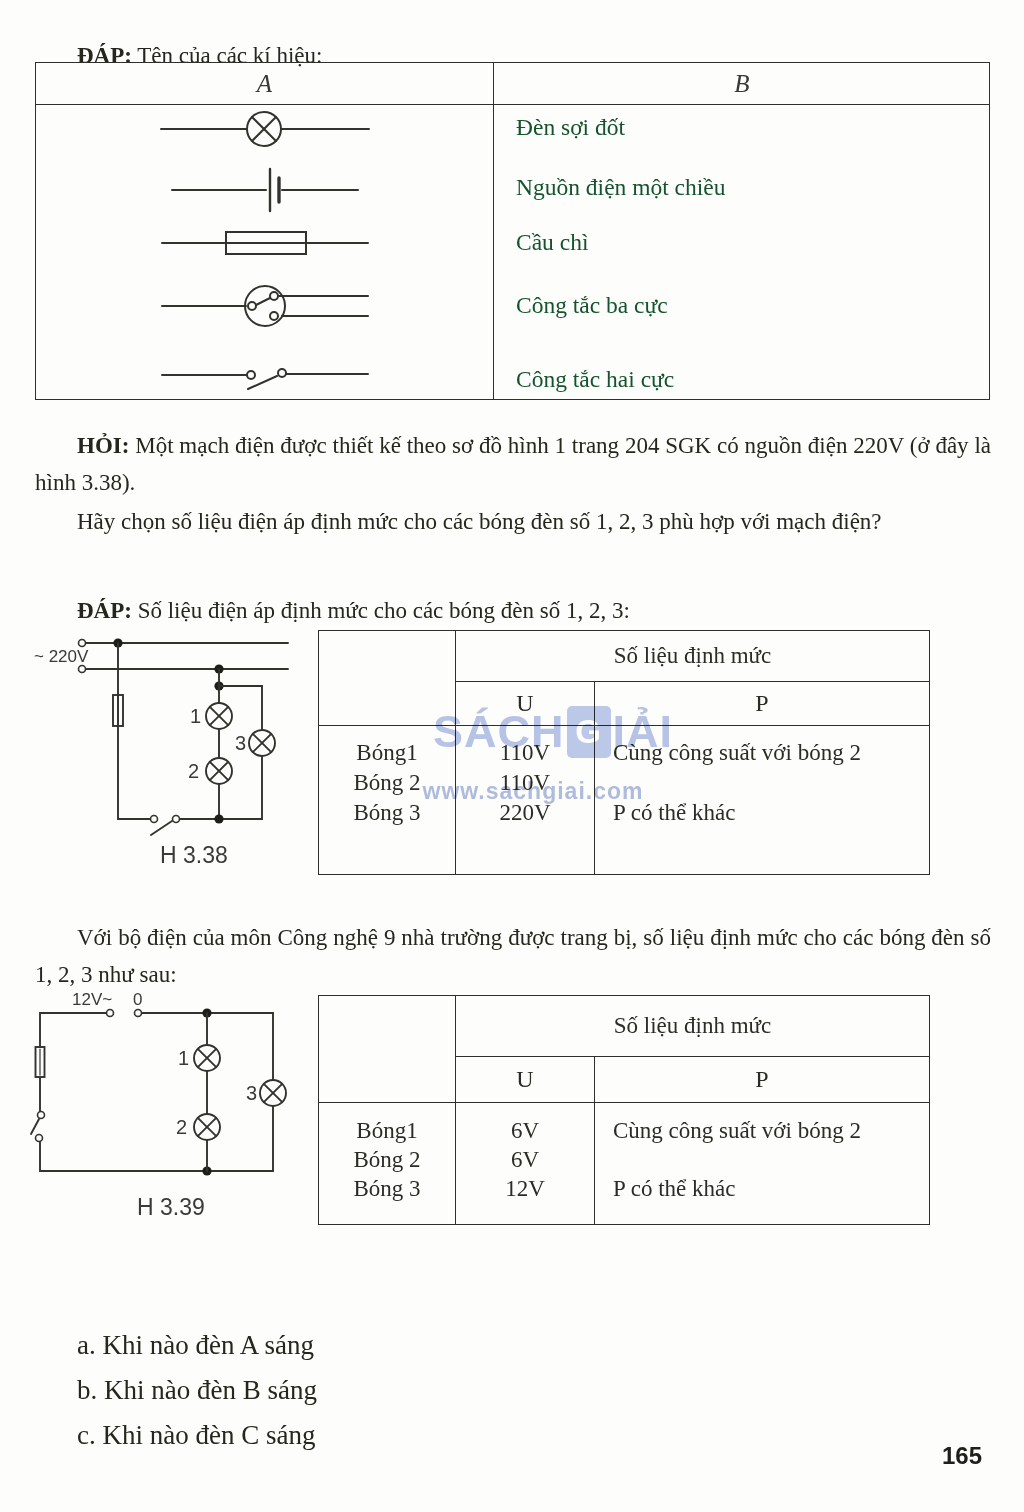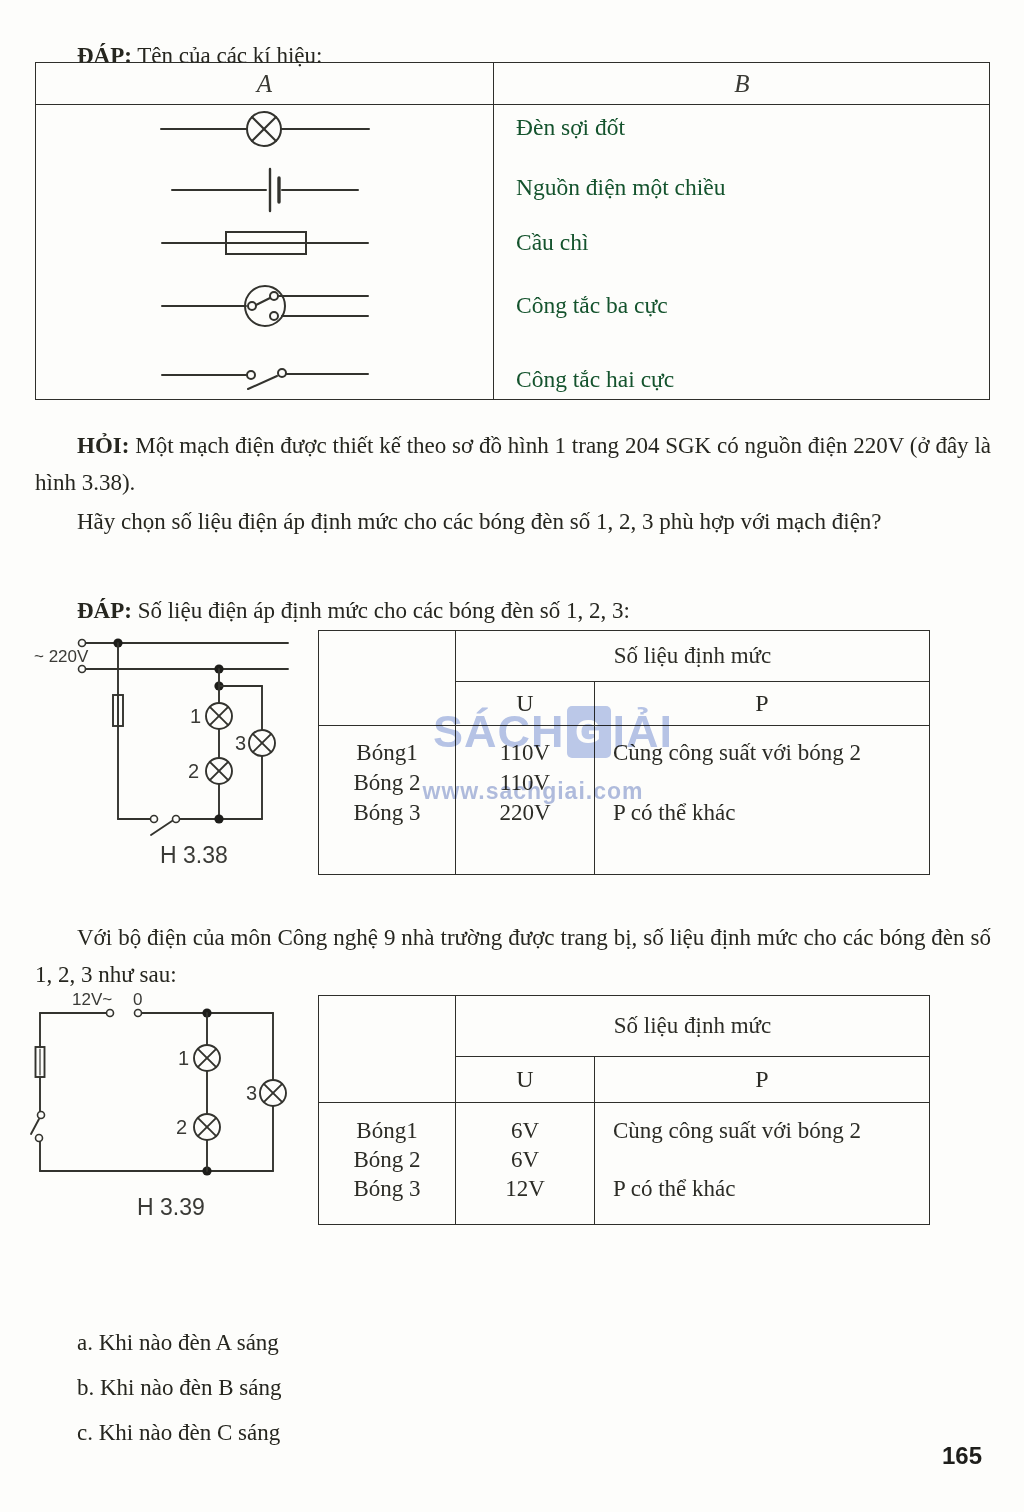--- a/index.html
+++ b/index.html
@@ -66,21 +66,21 @@
     font-family:"Liberation Sans",sans-serif;
   }
   #wm-title{display:flex;align-items:center;font-weight:bold;font-size:45px;color:#b0bfe7;letter-spacing:1px;margin-left:40px;}
   #wm-logo{
     width:44px;height:52px;background:#b6c4ea;border-radius:5px;margin:0 2px;
     display:flex;align-items:center;justify-content:center;
     color:#ffffff;font-size:33px;font-weight:bold;
   }
   #wm-url{margin-top:20px;font-weight:bold;font-size:23px;color:#a9b6dd;letter-spacing:1px;}
   
-  .listitem{font-size:23px;color:#26261f;}
+  .listitem{font-size:27px;color:#26261f;}
   #pagenum{font-family:"Liberation Sans",sans-serif;font-size:24px;font-weight:600;color:#1e1e1b;}
 </style>
 </head>
 <body>
 
 <div id="page">
 
   <p class="abs para" style="left:35px;top:14px;"><span class="blabel" style="margin-left:42px;">ĐÁP:</span>
      <span>Tên của các kí hiệu:</span></p>
 

